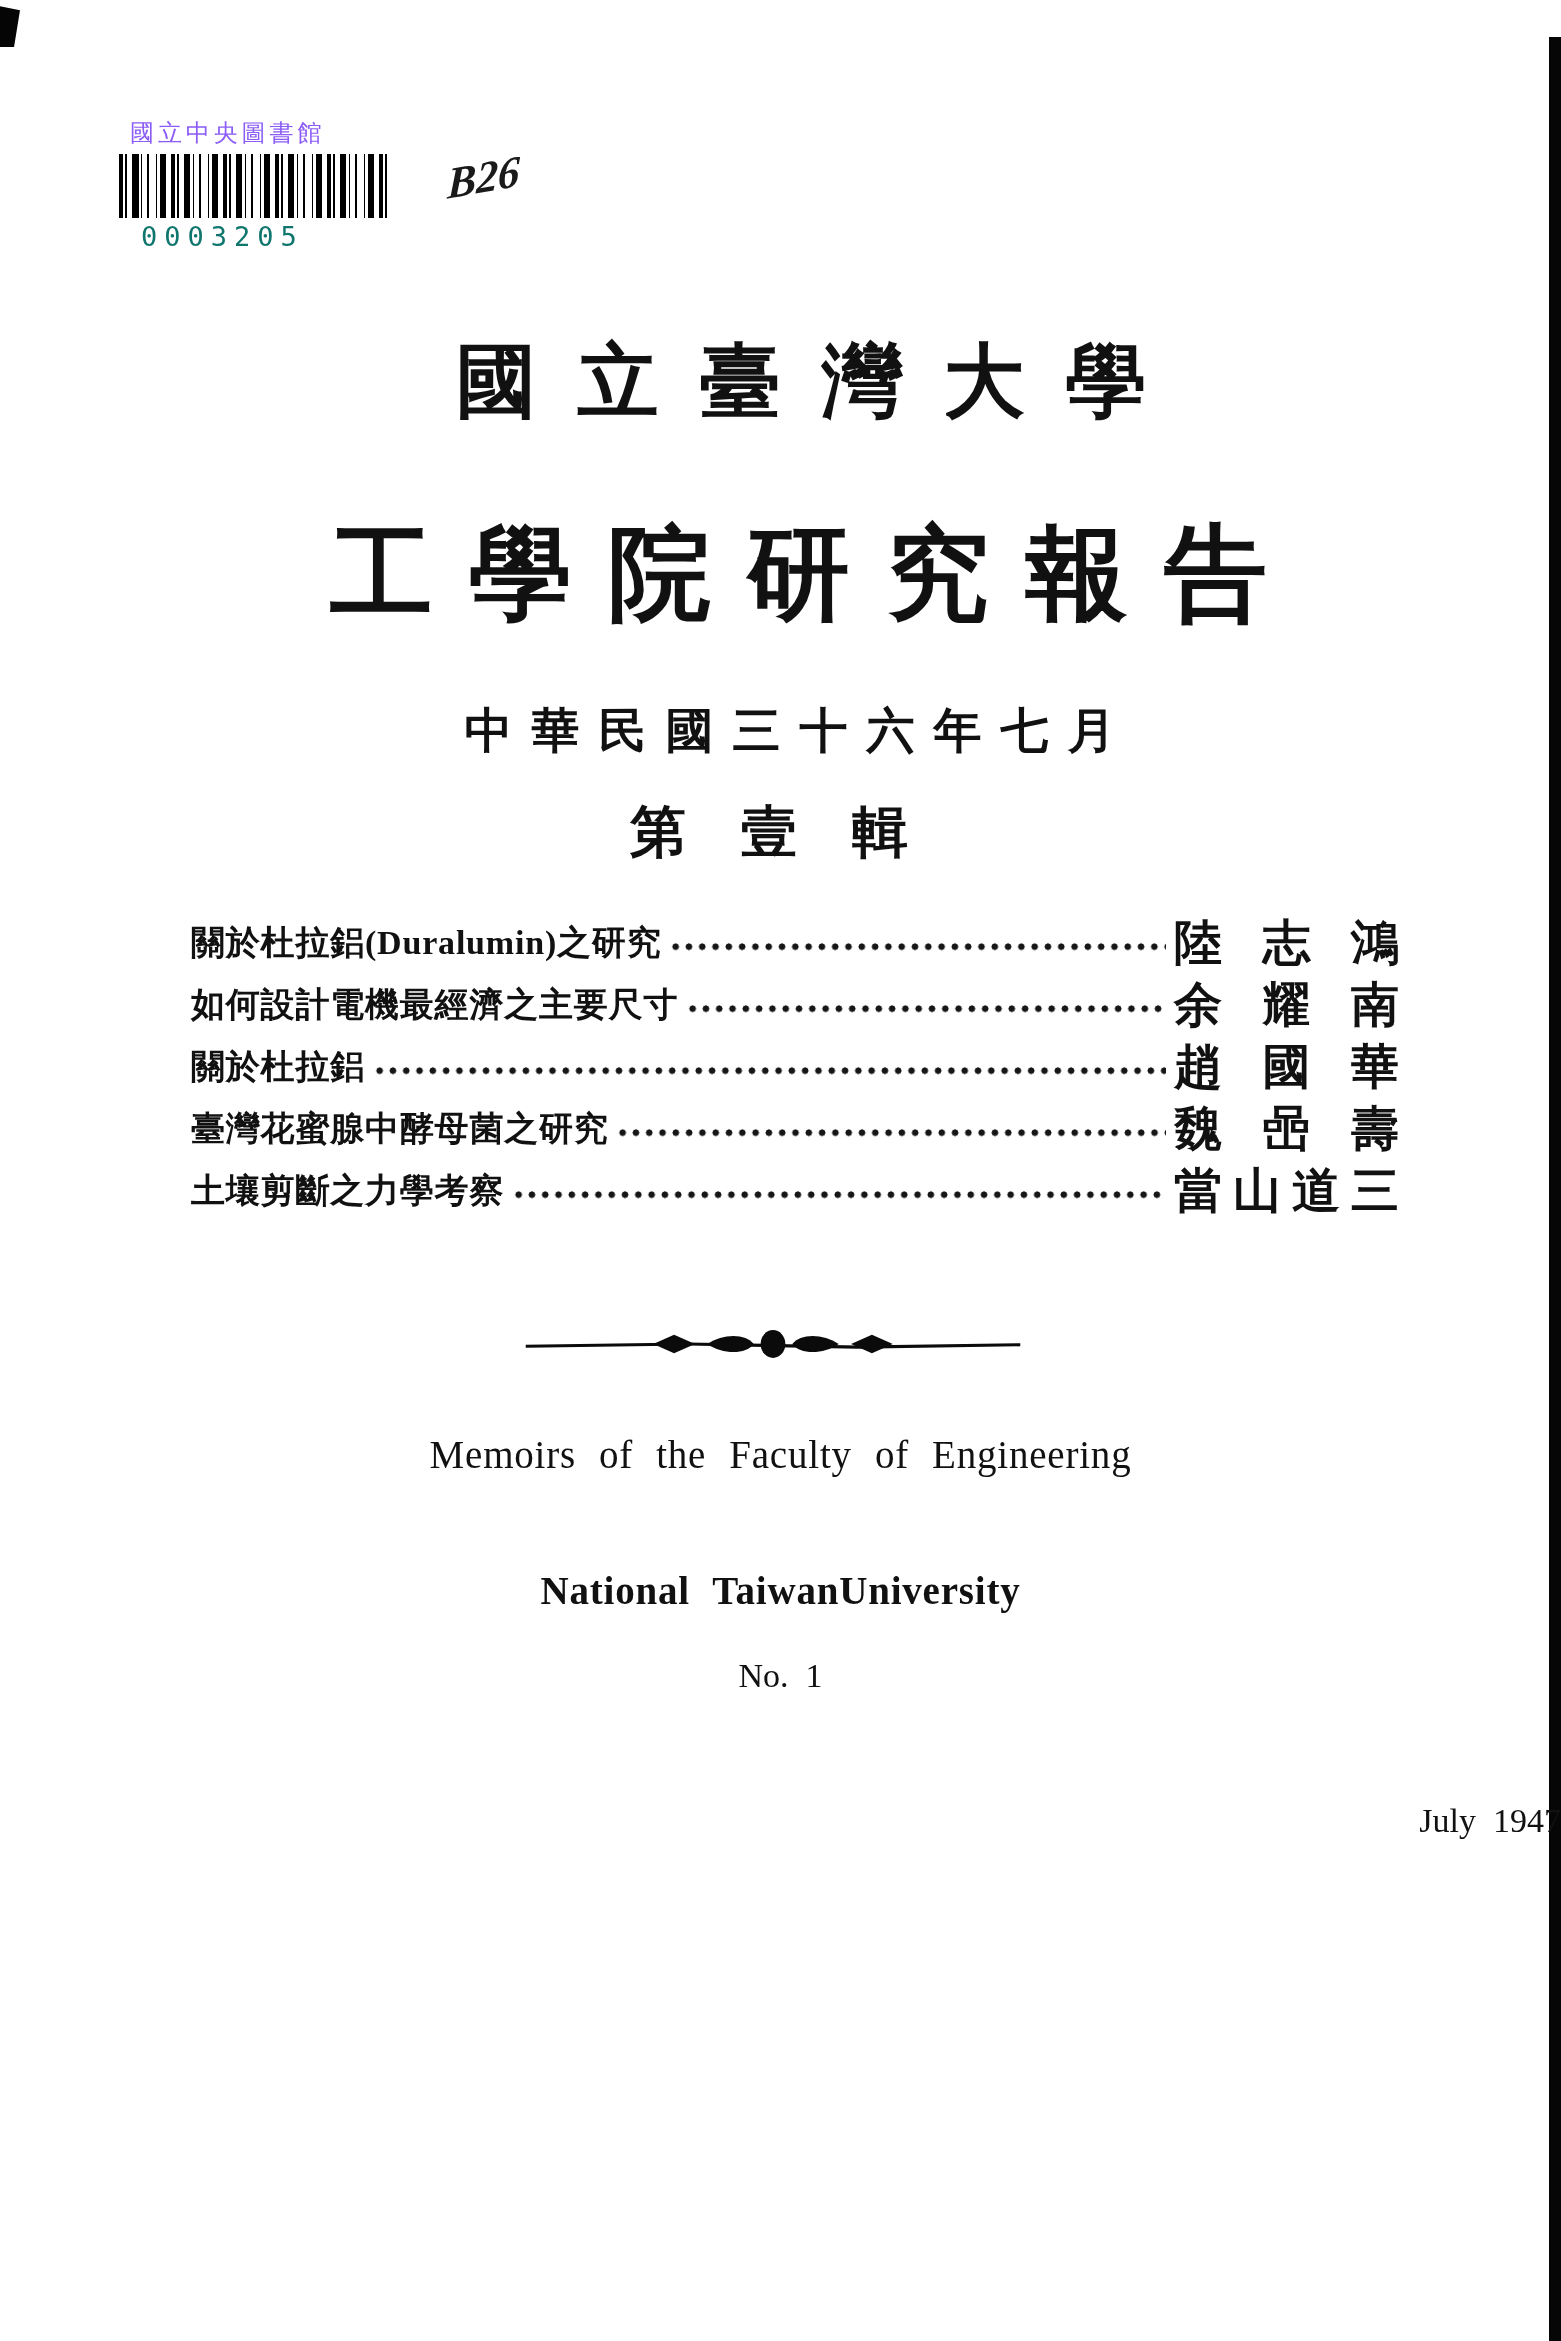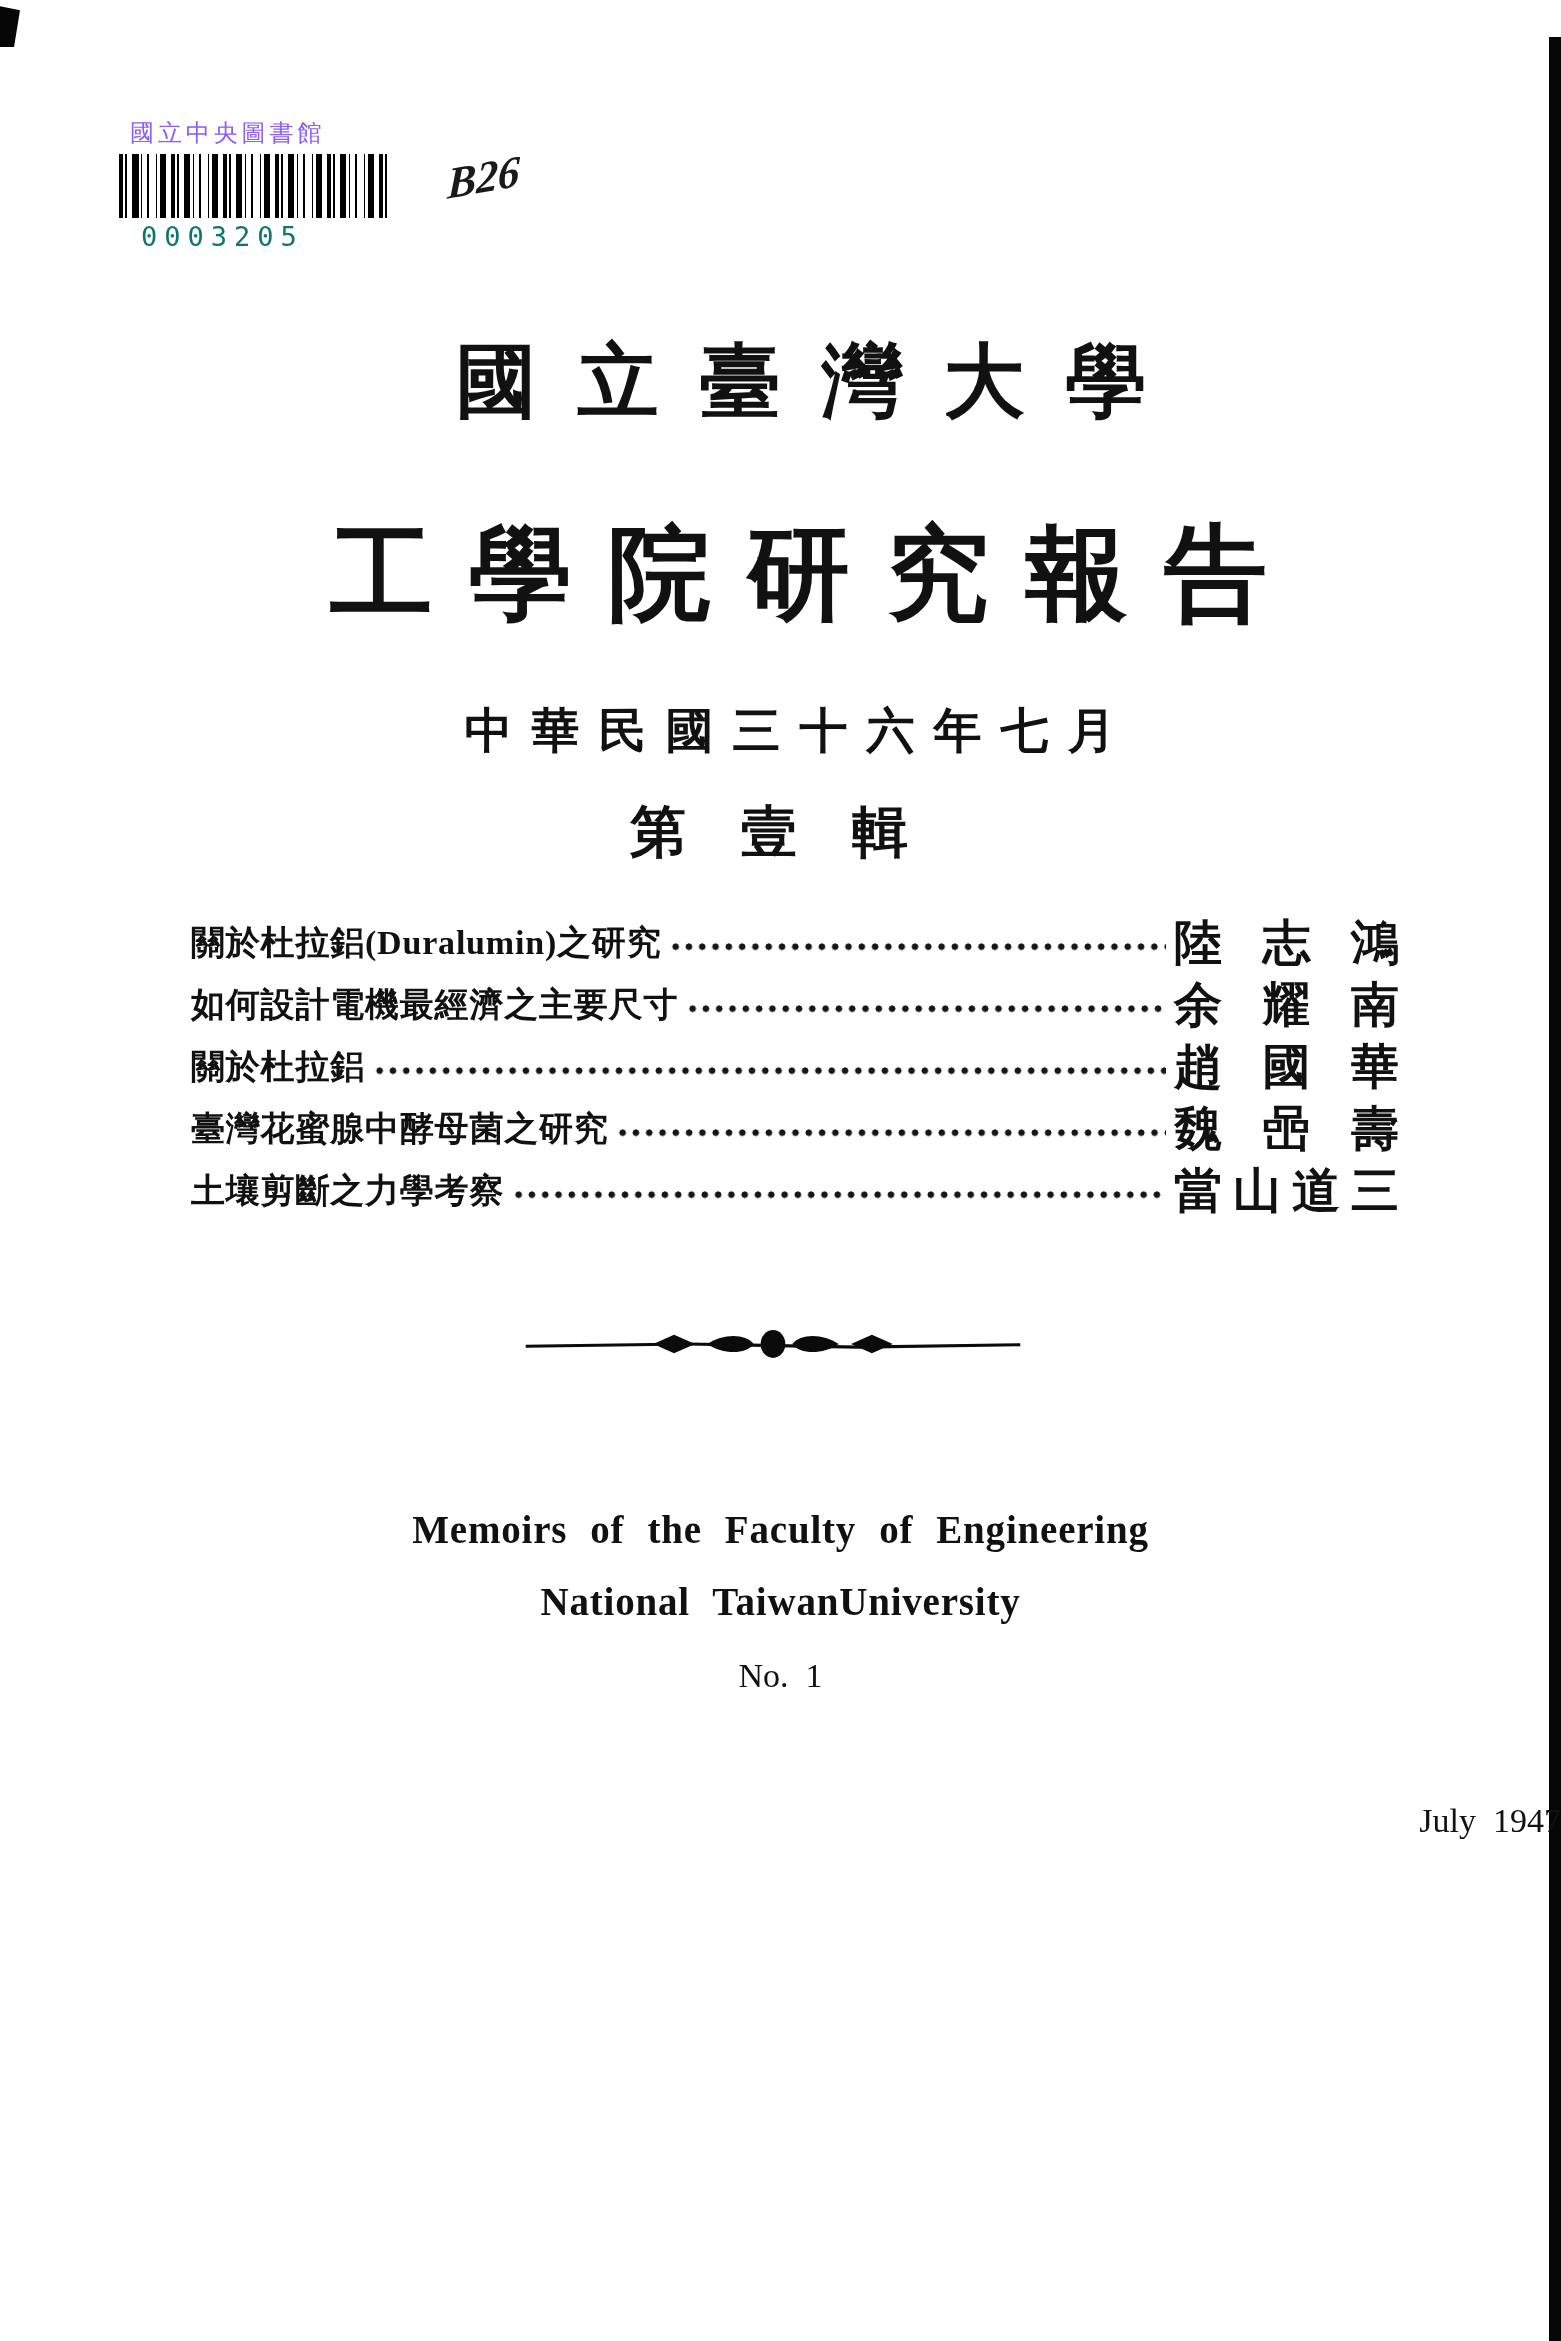--- a/index.html
+++ b/index.html
@@ -75,22 +75,22 @@
   }
   .toc-author {
     width: 225px; font-size: 48px; font-weight: 700;
     text-align: justify; text-align-last: justify; white-space: normal;
   }
 
   
   .divider { position: absolute; left: 523px; top: 1327px; width: 500px; height: 34px; }
 
   
-  .eng-1 { top: 1507px; font-size: 39px; font-weight: 700; word-spacing: 12.5px; letter-spacing: 0.8px; }
-  .eng-2 { top: 1568px; font-size: 39px; font-weight: 700; word-spacing: 12.5px; letter-spacing: 0.8px; margin-top: 11px; }
+  .eng-1 { top: 1432px; font-size: 39px; font-weight: 400; word-spacing: 12.5px; letter-spacing: 0.8px; }
+  .eng-2 { top: 1568px; font-size: 39px; font-weight: 700; word-spacing: 12.5px; letter-spacing: 0.8px; }
   .eng-no   { top: 1657px; font-size: 34px; white-space: pre; }
   .eng-date { top: 1802px; font-size: 34px; white-space: pre; text-align: right; }
 </style>
 </head>
 <body>
 
 <div class="page">
 
   <div class="edge-strip"></div>
   <div class="corner-mark"></div>

